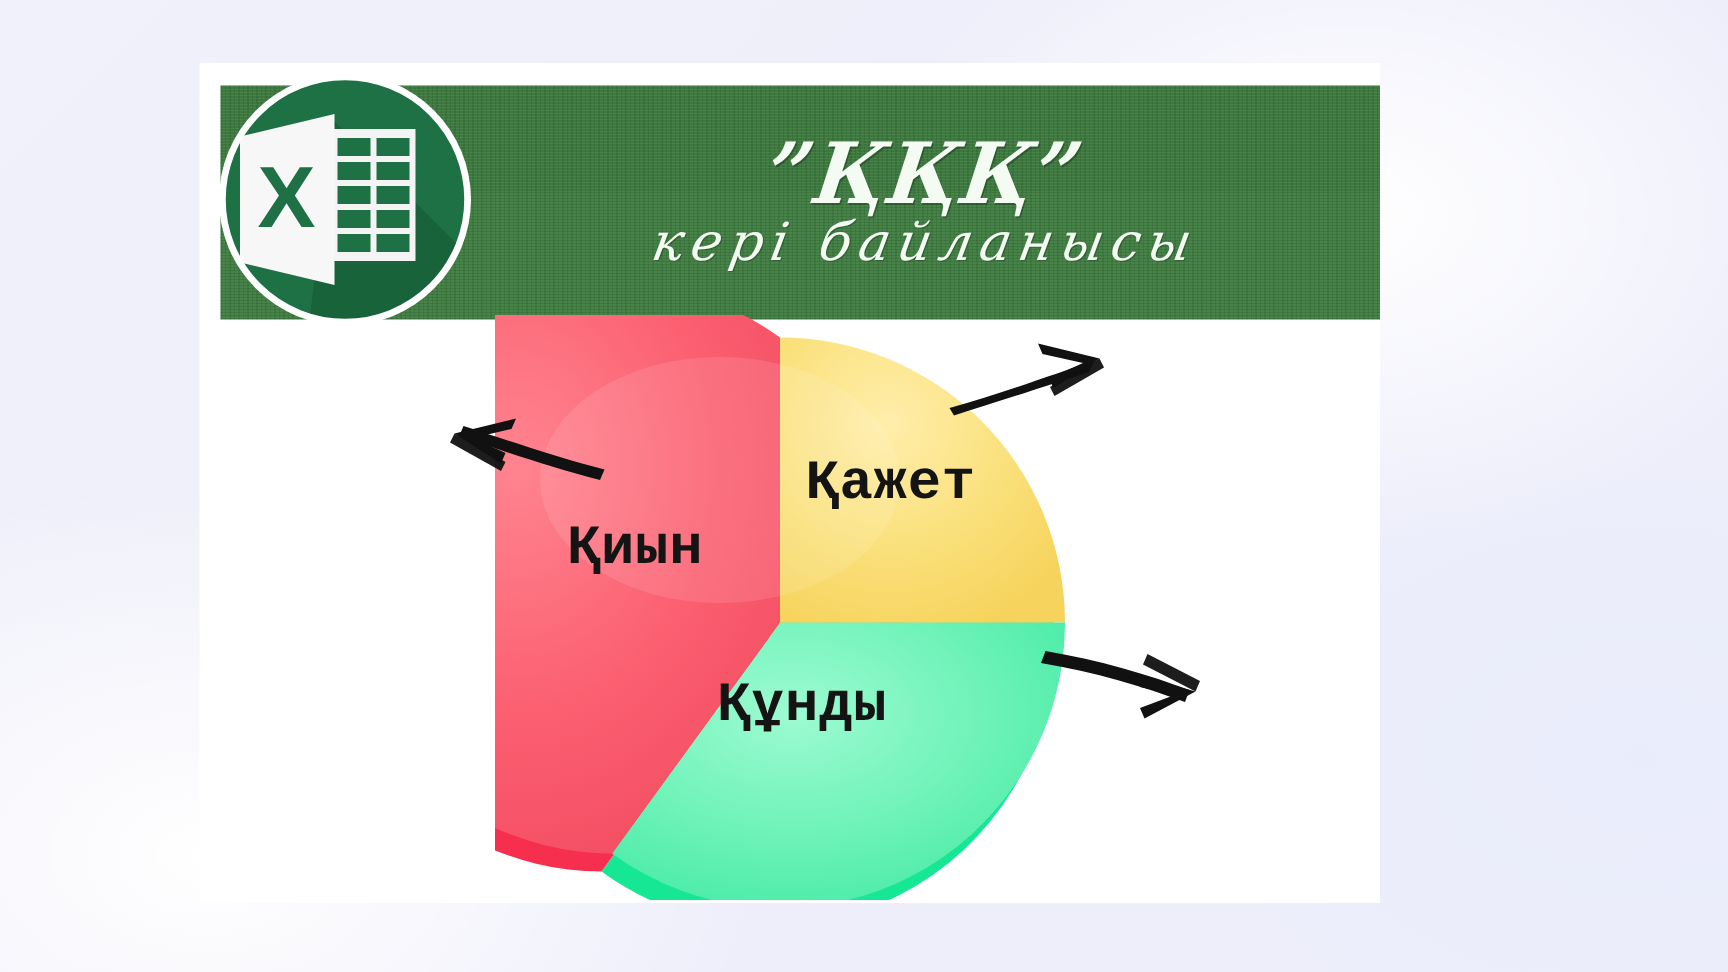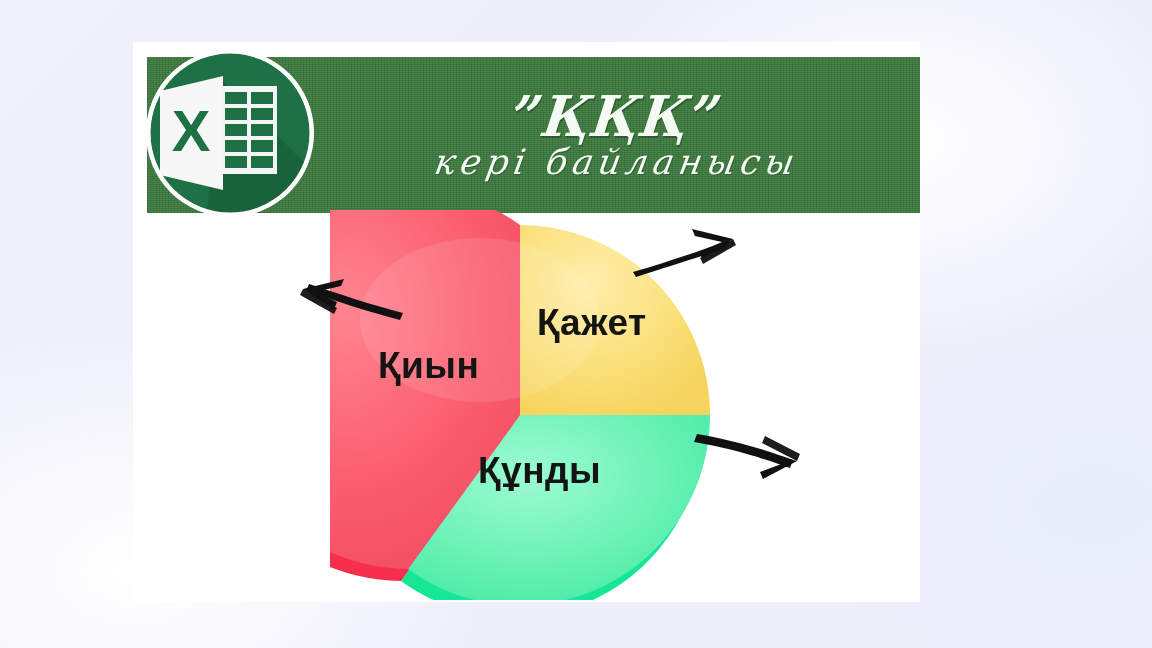--- a/index.html
+++ b/index.html
@@ -96,21 +96,21 @@
   
   #pie-wrap {
     position: absolute;
     left: 330px;
     top: 210px;
     width: 400px;
     height: 390px;
   }
   .pie-label {
     position: absolute;
-    font-family: Liberation Sans, sans-serif;
+    font-family: Liberation Mono, monospace;
     font-weight: 700;
     font-size: 37px;
     color: #141414;
     white-space: nowrap;
     letter-spacing: 0.5px;
   }
   #label-qajet { left: 207px; top: 92px; }
   #label-qiyn  { left: 48px;  top: 135px; }
   #label-qundy { left: 148px; top: 240px; }
 

